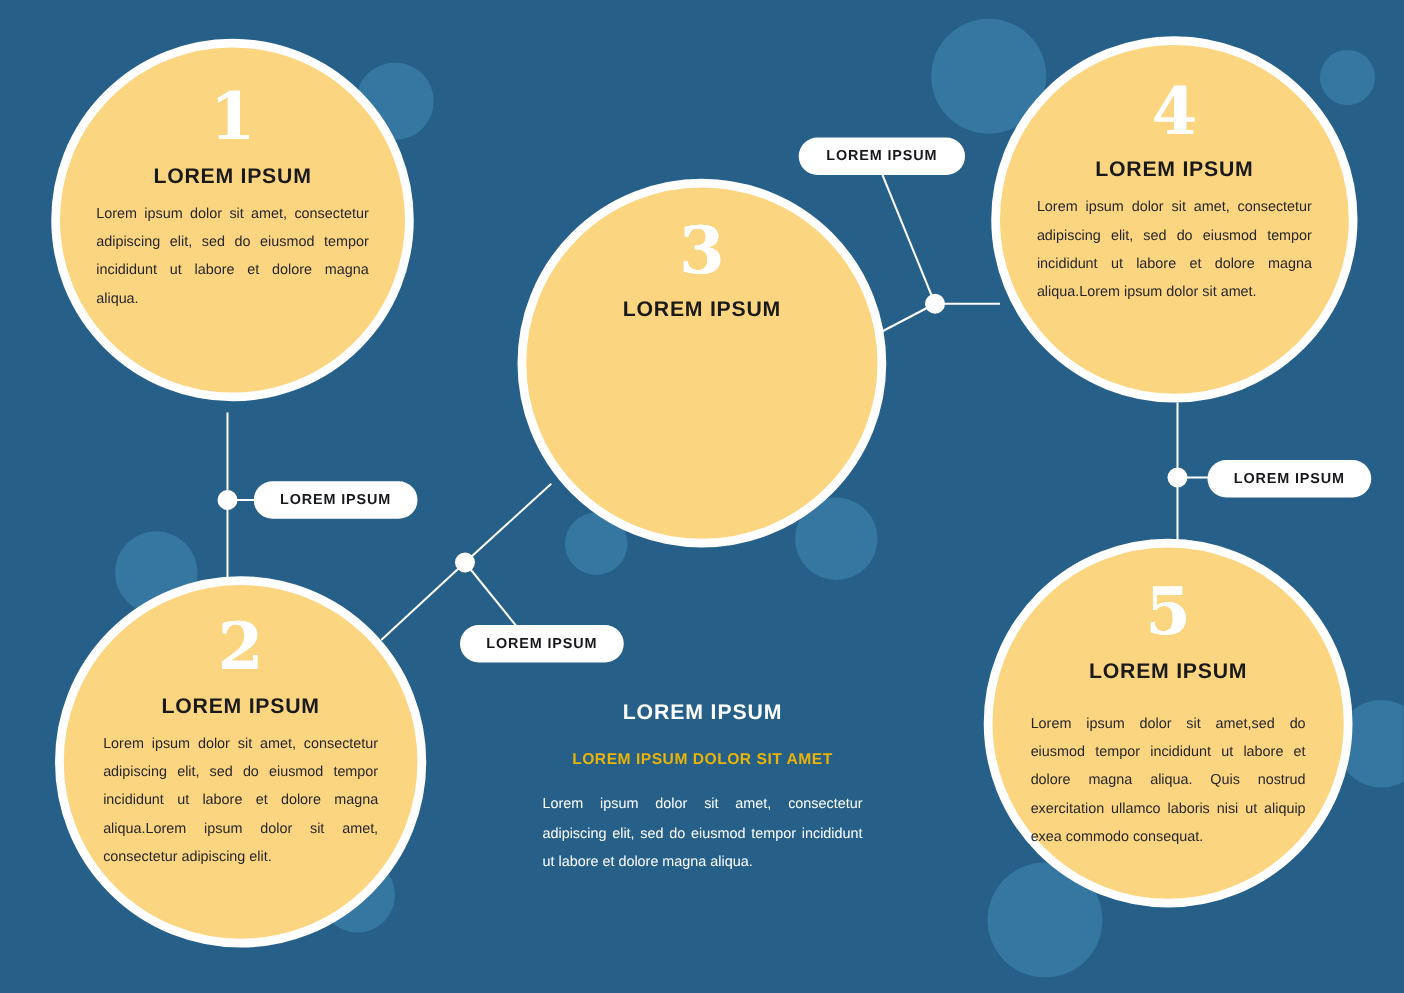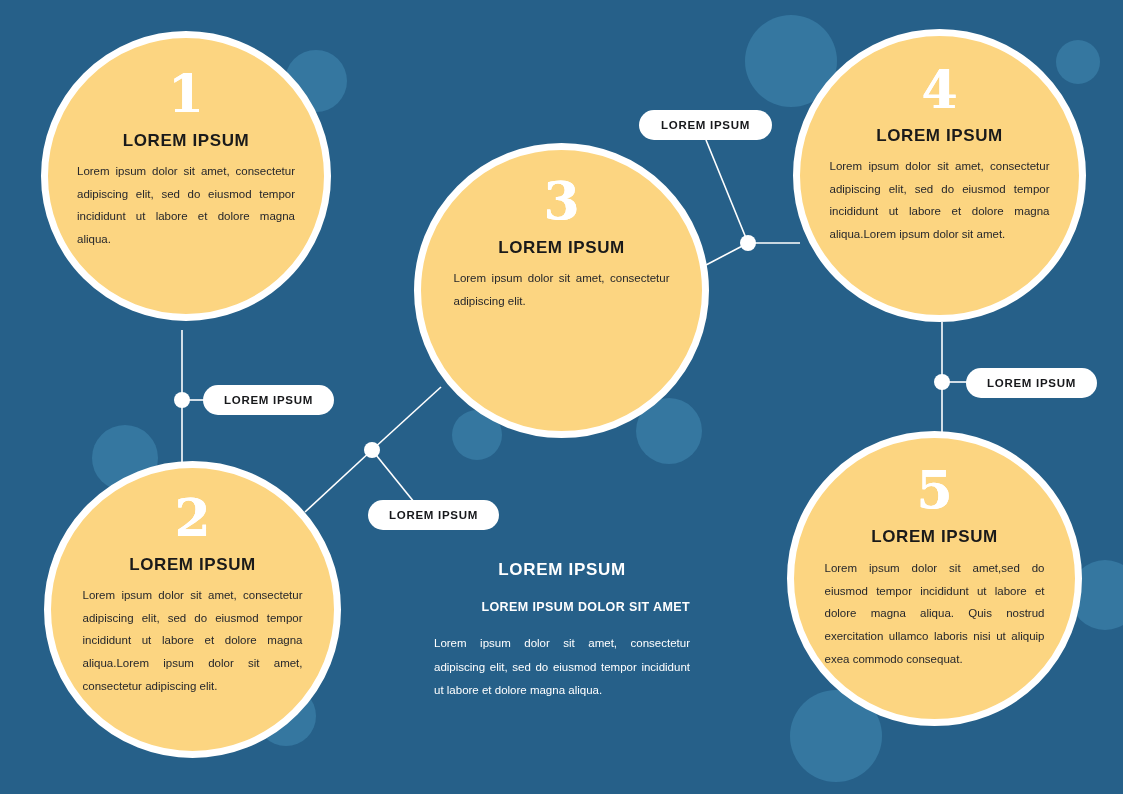--- a/index.html
+++ b/index.html
@@ -112,25 +112,25 @@
   }
   #caption .cap-title {
     color: #ffffff;
     font-size: 17px;
     font-weight: 700;
     letter-spacing: 0.7px;
     text-align: center;
     margin: 0 0 20px 0;
   }
   #caption .cap-sub {
-    color: #ffffff;
+    color: #eab308;
     font-size: 12.5px;
     font-weight: 700;
     letter-spacing: 0.4px;
-    text-align: right;
+    text-align: center;
     margin: 0 0 18px 0;
   }
   #caption .cap-body {
     color: #ffffff;
     font-size: 11.5px;
     line-height: 2.05;
     text-align: justify;
     text-justify: inter-word;
     margin: 0;
   }
@@ -193,36 +193,35 @@
     <div class="node-title" style="margin-top:11px;">LOREM IPSUM</div>
     <div class="node-body" style="margin-top:9px; width:220px;">
       <p>Lorem ipsum dolor sit amet, consectetur adipiscing elit, sed do eiusmod tempor incididunt ut labore et dolore magna aliqua.Lorem ipsum dolor sit amet, consectetur adipiscing elit.</p>
     </div>
   </div>
 
   <div class="node-circle" style="left:414px; top:143px; width:295px; height:295px; padding:25px 38px 0 38px;">
     <div class="node-num">3</div>
     <div class="node-title" style="margin-top:11px;">LOREM IPSUM</div>
     <div class="node-body" style="margin-top:9px; width:216px;">
-      <p>Lorem ipsum dolor sit amet, consectetur adipiscing elit.</p>
     </div>
   </div>
 
   <div class="node-circle" style="left:793px; top:29px; width:293px; height:293px; padding:28px 34px 0 34px;">
     <div class="node-num">4</div>
     <div class="node-title" style="margin-top:10px;">LOREM IPSUM</div>
     <div class="node-body" style="margin-top:9px; width:220px;">
       <p>Lorem ipsum dolor sit amet, consectetur adipiscing elit, sed do eiusmod tempor incididunt ut labore et dolore magna aliqua.Lorem ipsum dolor sit amet.</p>
     </div>
   </div>
 
   <div class="node-circle" style="left:787px; top:431px; width:295px; height:295px; padding:26px 34px 0 34px;">
     <div class="node-num">5</div>
     <div class="node-title" style="margin-top:11px;">LOREM IPSUM</div>
-    <div class="node-body" style="margin-top:10px; width:220px;">
+    <div class="node-body" style="margin-top:21px; width:220px;">
       <p>Lorem ipsum dolor sit amet,sed do eiusmod tempor incididunt ut labore et dolore magna aliqua. Quis nostrud exercitation ullamco laboris nisi ut aliquip exea commodo consequat.</p>
     </div>
   </div>
 
   <div class="pill" style="left:639px; top:110px; width:133px;">
     <span>LOREM IPSUM</span>
   </div>
 
   <div class="pill" style="left:203px; top:385px; width:131px;">
     <span>LOREM IPSUM</span>

